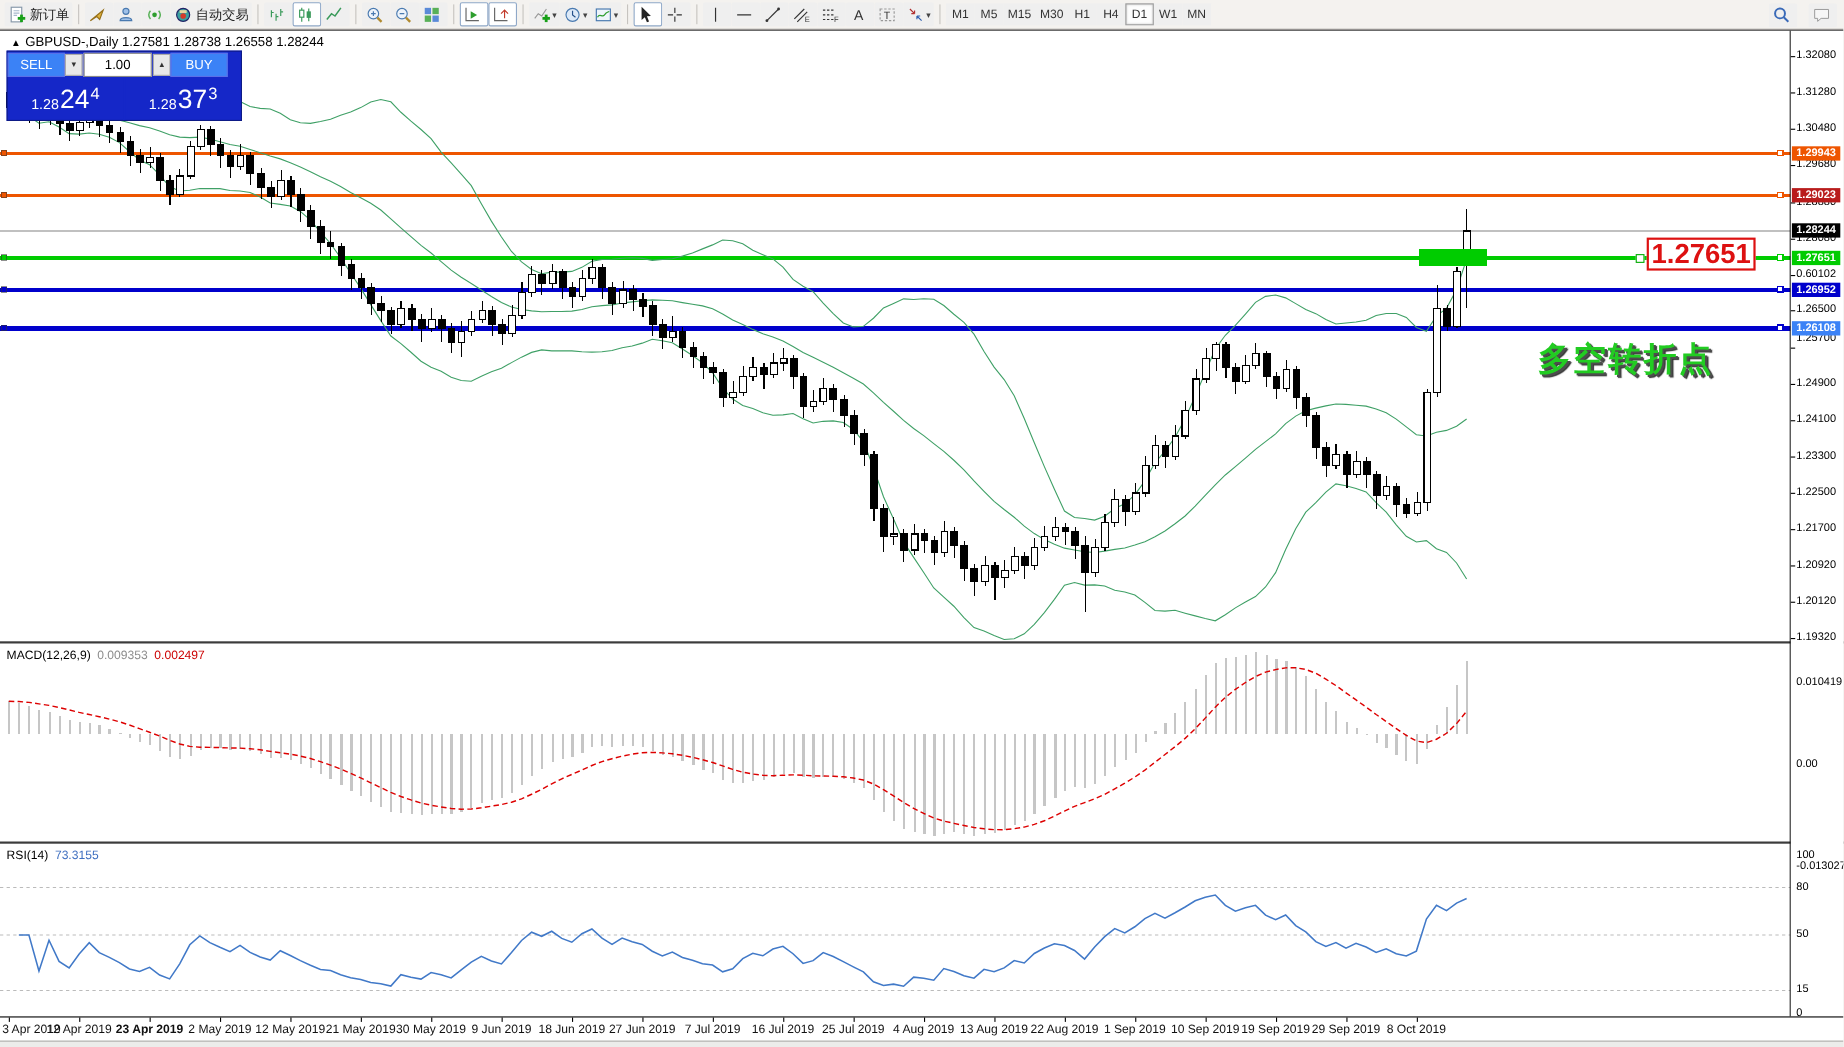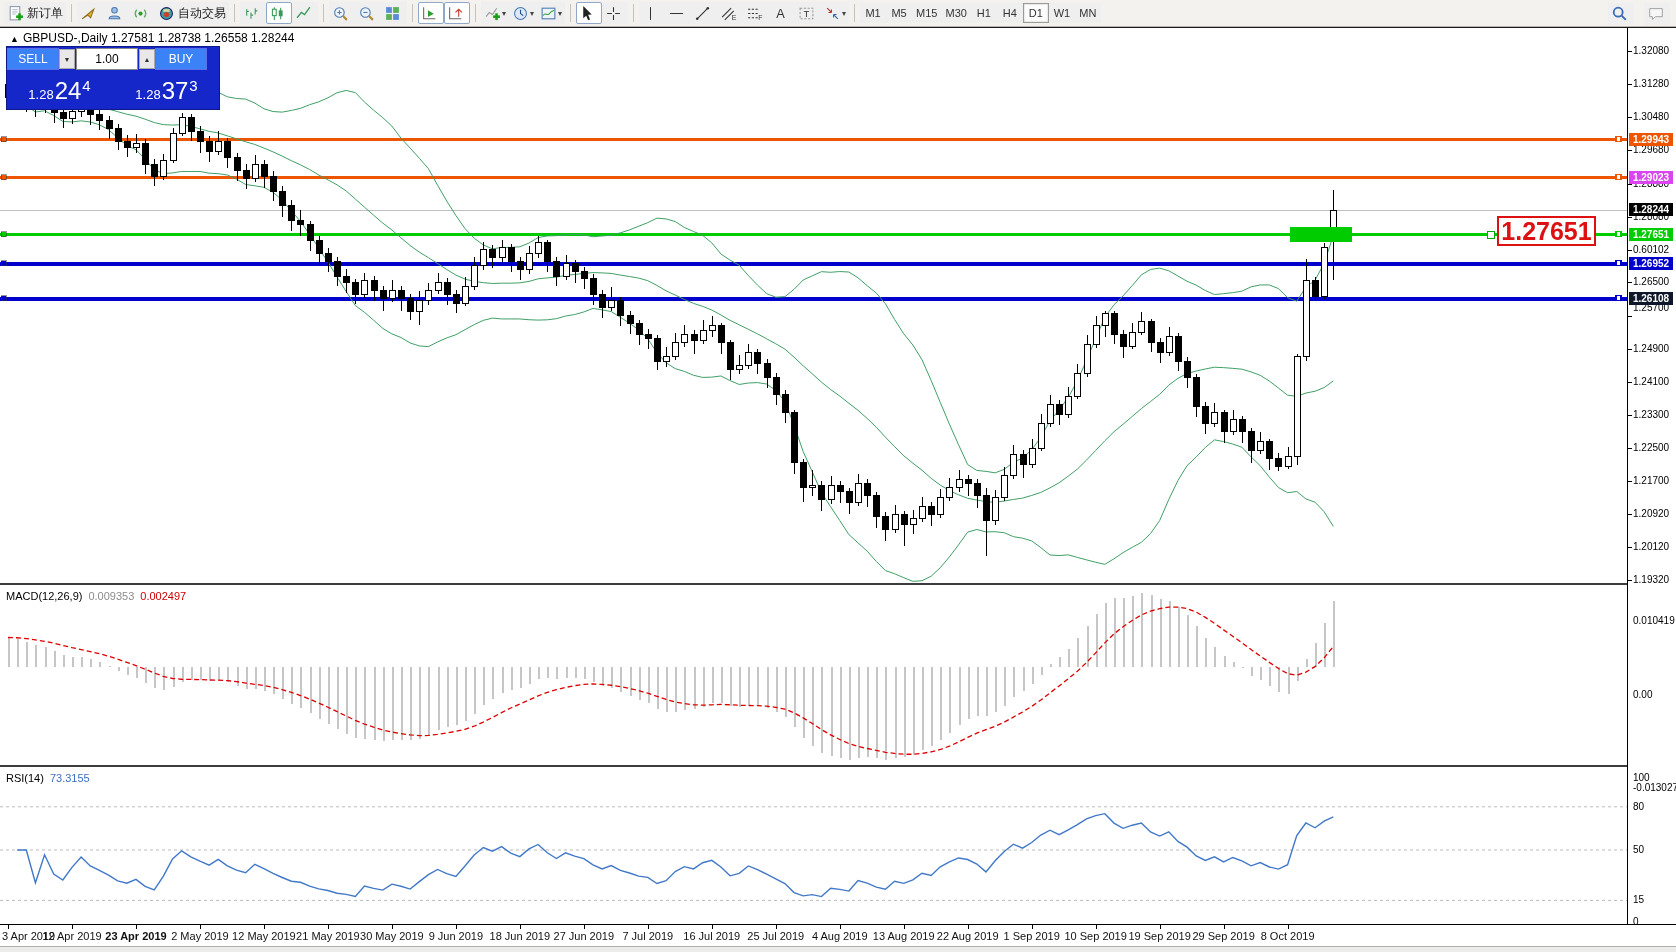--- a/index.html
+++ b/index.html
@@ -835,24 +835,24 @@
       <div class="ytick" style="top: 414.165px;">1.22500</div>
       <div class="ytickmark" style="top: 453.331px;"></div>
       <div class="ytick" style="top: 447.331px;">1.21700</div>
       <div class="ytickmark" style="top: 485.668px;"></div>
       <div class="ytick" style="top: 479.668px;">1.20920</div>
       <div class="ytickmark" style="top: 518.834px;"></div>
       <div class="ytick" style="top: 512.834px;">1.20120</div>
       <div class="ytickmark" style="top: 552px;"></div>
       <div class="ytick" style="top: 546px;">1.19320</div>
       <div class="ylabel" style="top: 104.595px; background: rgb(238, 85, 0);">1.29943</div>
-      <div class="ylabel" style="top: 142.736px; background: #d946ef;">1.29023</div>
+      <div class="ylabel" style="top: 142.736px; background: #b91c1c;">1.29023</div>
       <div class="ylabel" style="top: 199.616px; background: rgb(0, 204, 0);">1.27651</div>
       <div class="ylabel" style="top: 228.595px; background: rgb(0, 0, 204);">1.26952</div>
-      <div class="ylabel" style="top: 263.585px; background: #0f172a;">1.26108</div>
+      <div class="ylabel" style="top: 263.585px; background: #3b82f6;">1.26108</div>
       <div class="ylabel" style="top: 175.032px; background: rgb(0, 0, 0);">1.28244</div>
       <div class="ytick" style="top: 587px;">0.010419</div>
       <div class="ytick" style="top: 661px;">0.00</div>
       <div class="ytick" style="top: 754px;">-0.013027</div>
       <div class="ytick" style="top: 744px;">100</div>
       <div class="ytick" style="top: 772.8px;">80</div>
       <div class="ytick" style="top: 816px;">50</div>
       <div class="ytick" style="top: 866.4px;">15</div>
       <div class="ytick" style="top: 888px;">0</div>
     </div>
@@ -927,15 +927,16 @@
     </div>
   </div>
 
   <div id="macd-label">
     <span>MACD(12,26,9)</span><span class="v1">0.009353</span><span class="v2">0.002497</span>
   </div>
   <div id="rsi-label">
     <span>RSI(14)</span><span class="v1">73.3155</span>
   </div>
 
+  <div id="turning-text">多空转折点</div>
   <div id="price-tag">1.27651</div>
   <div id="tag-anchor"></div>
 </div>
 
 </body></html>

